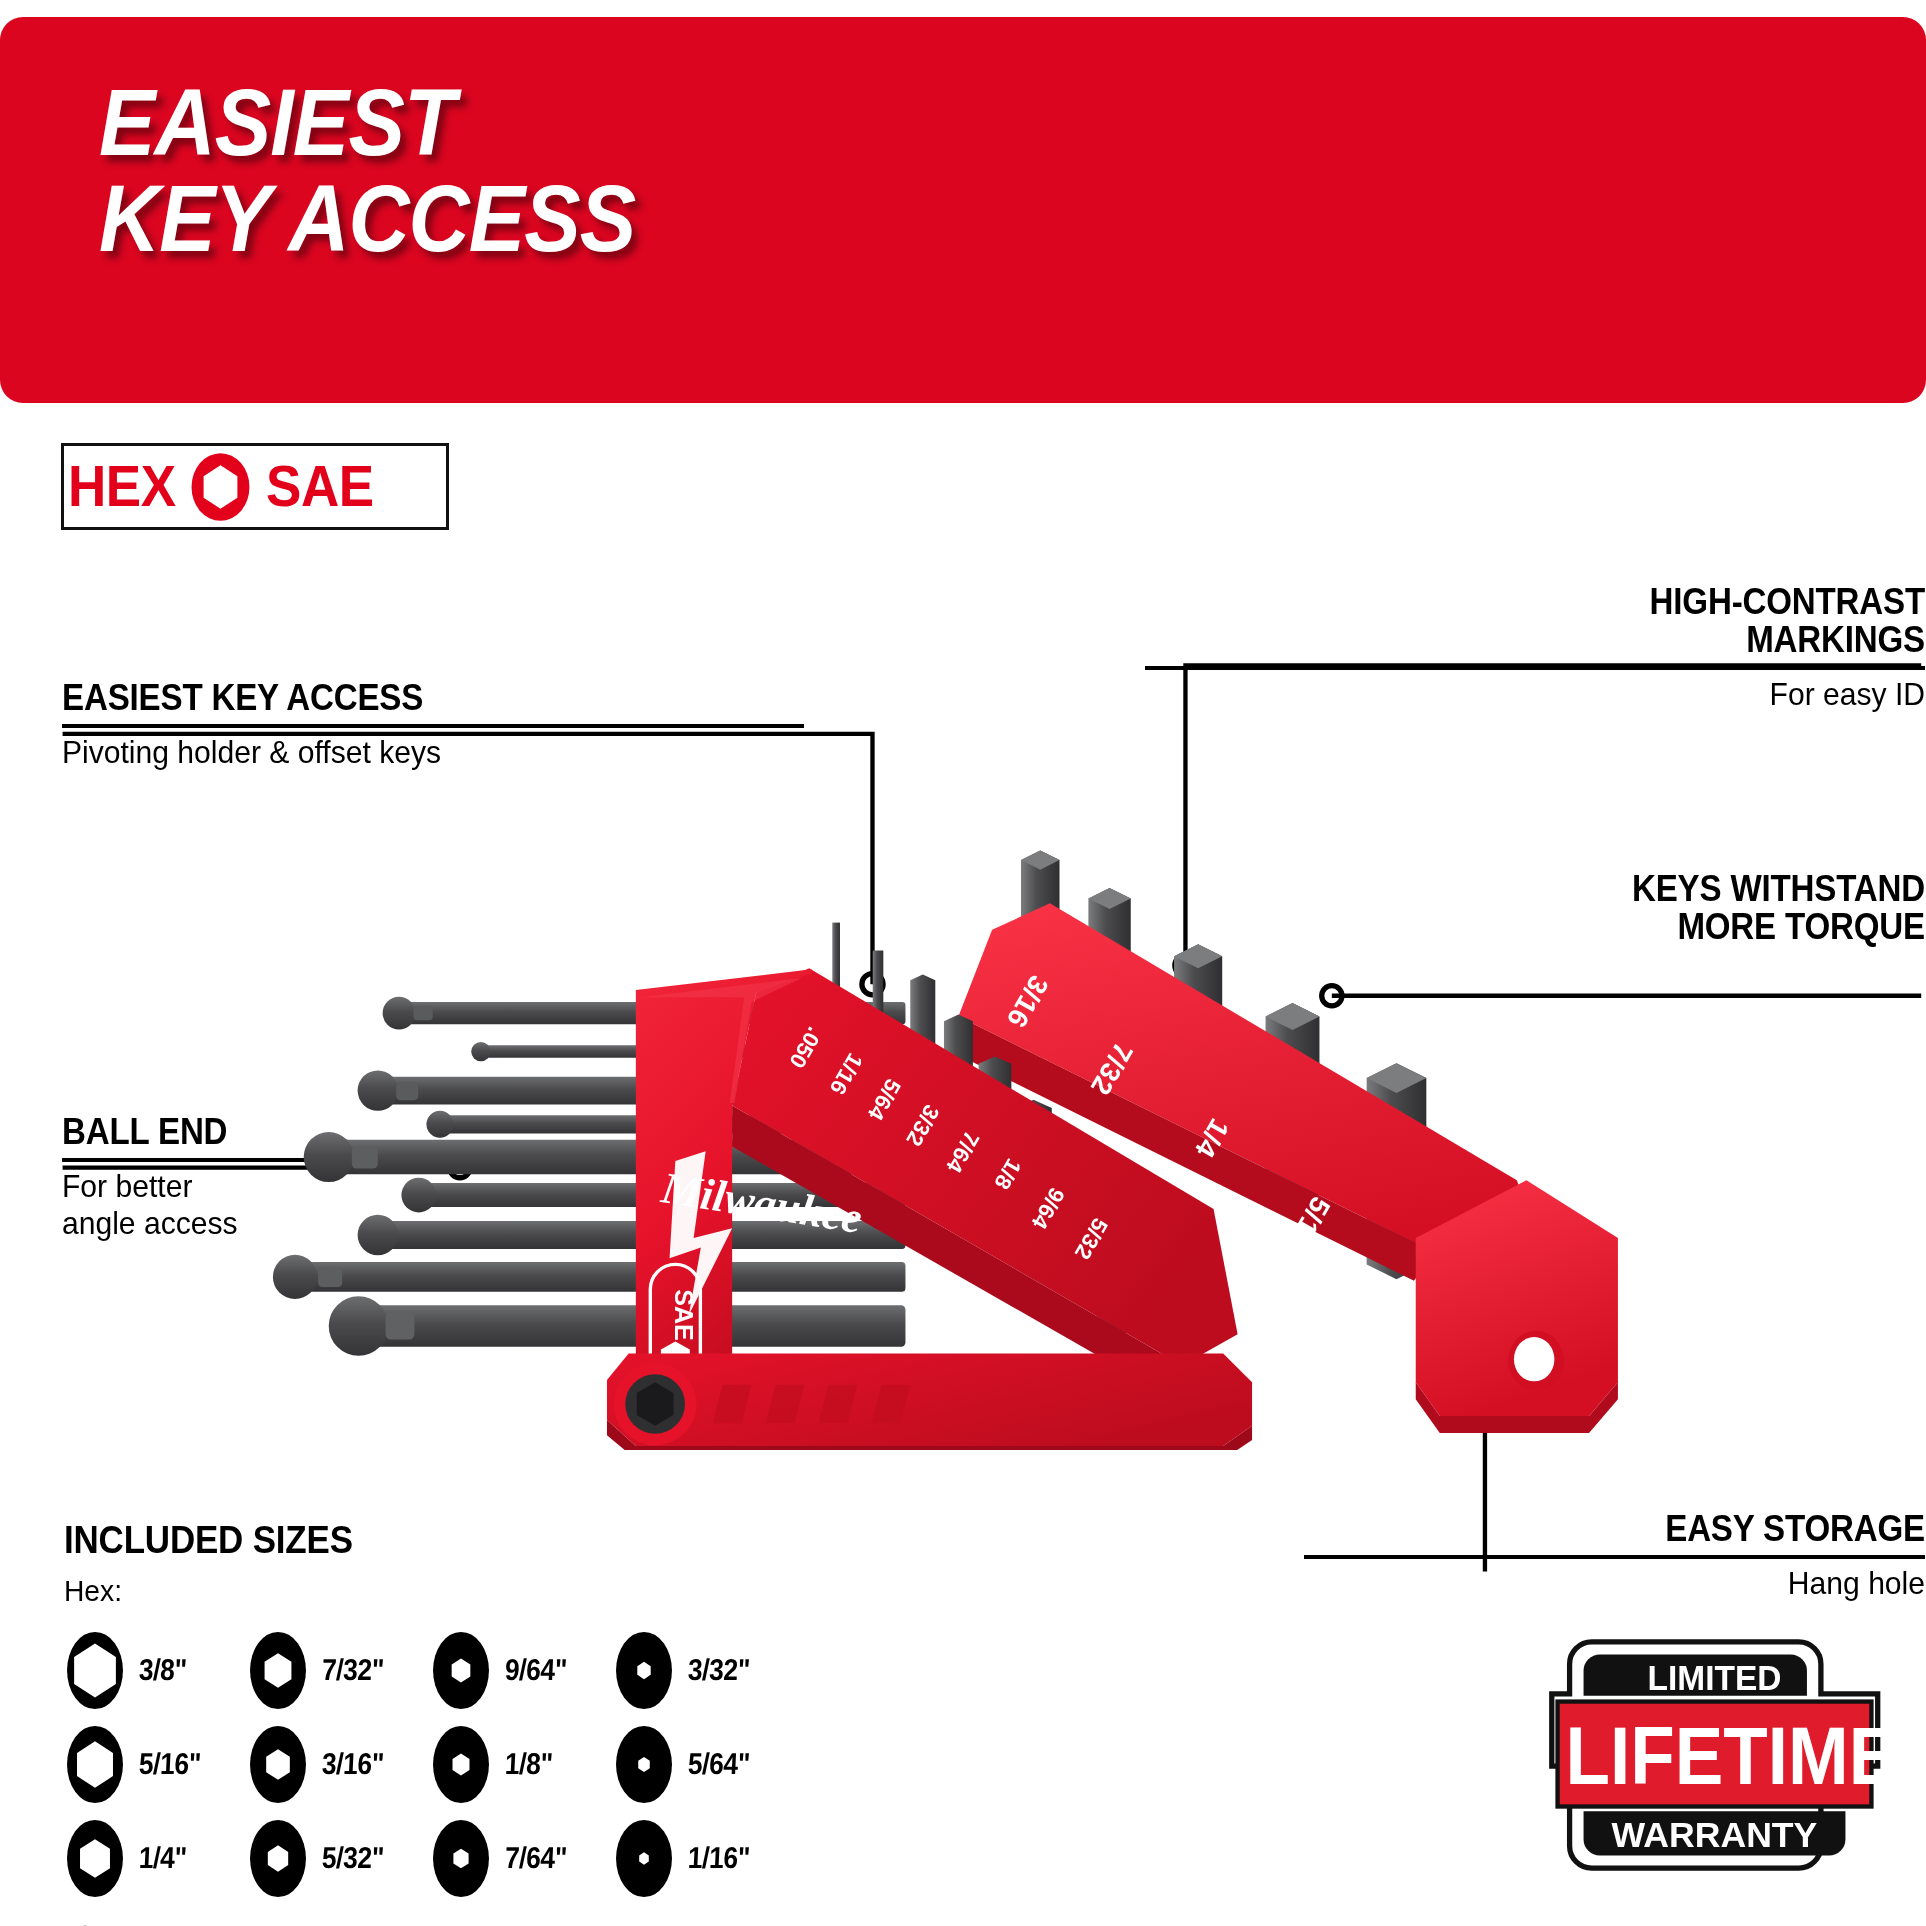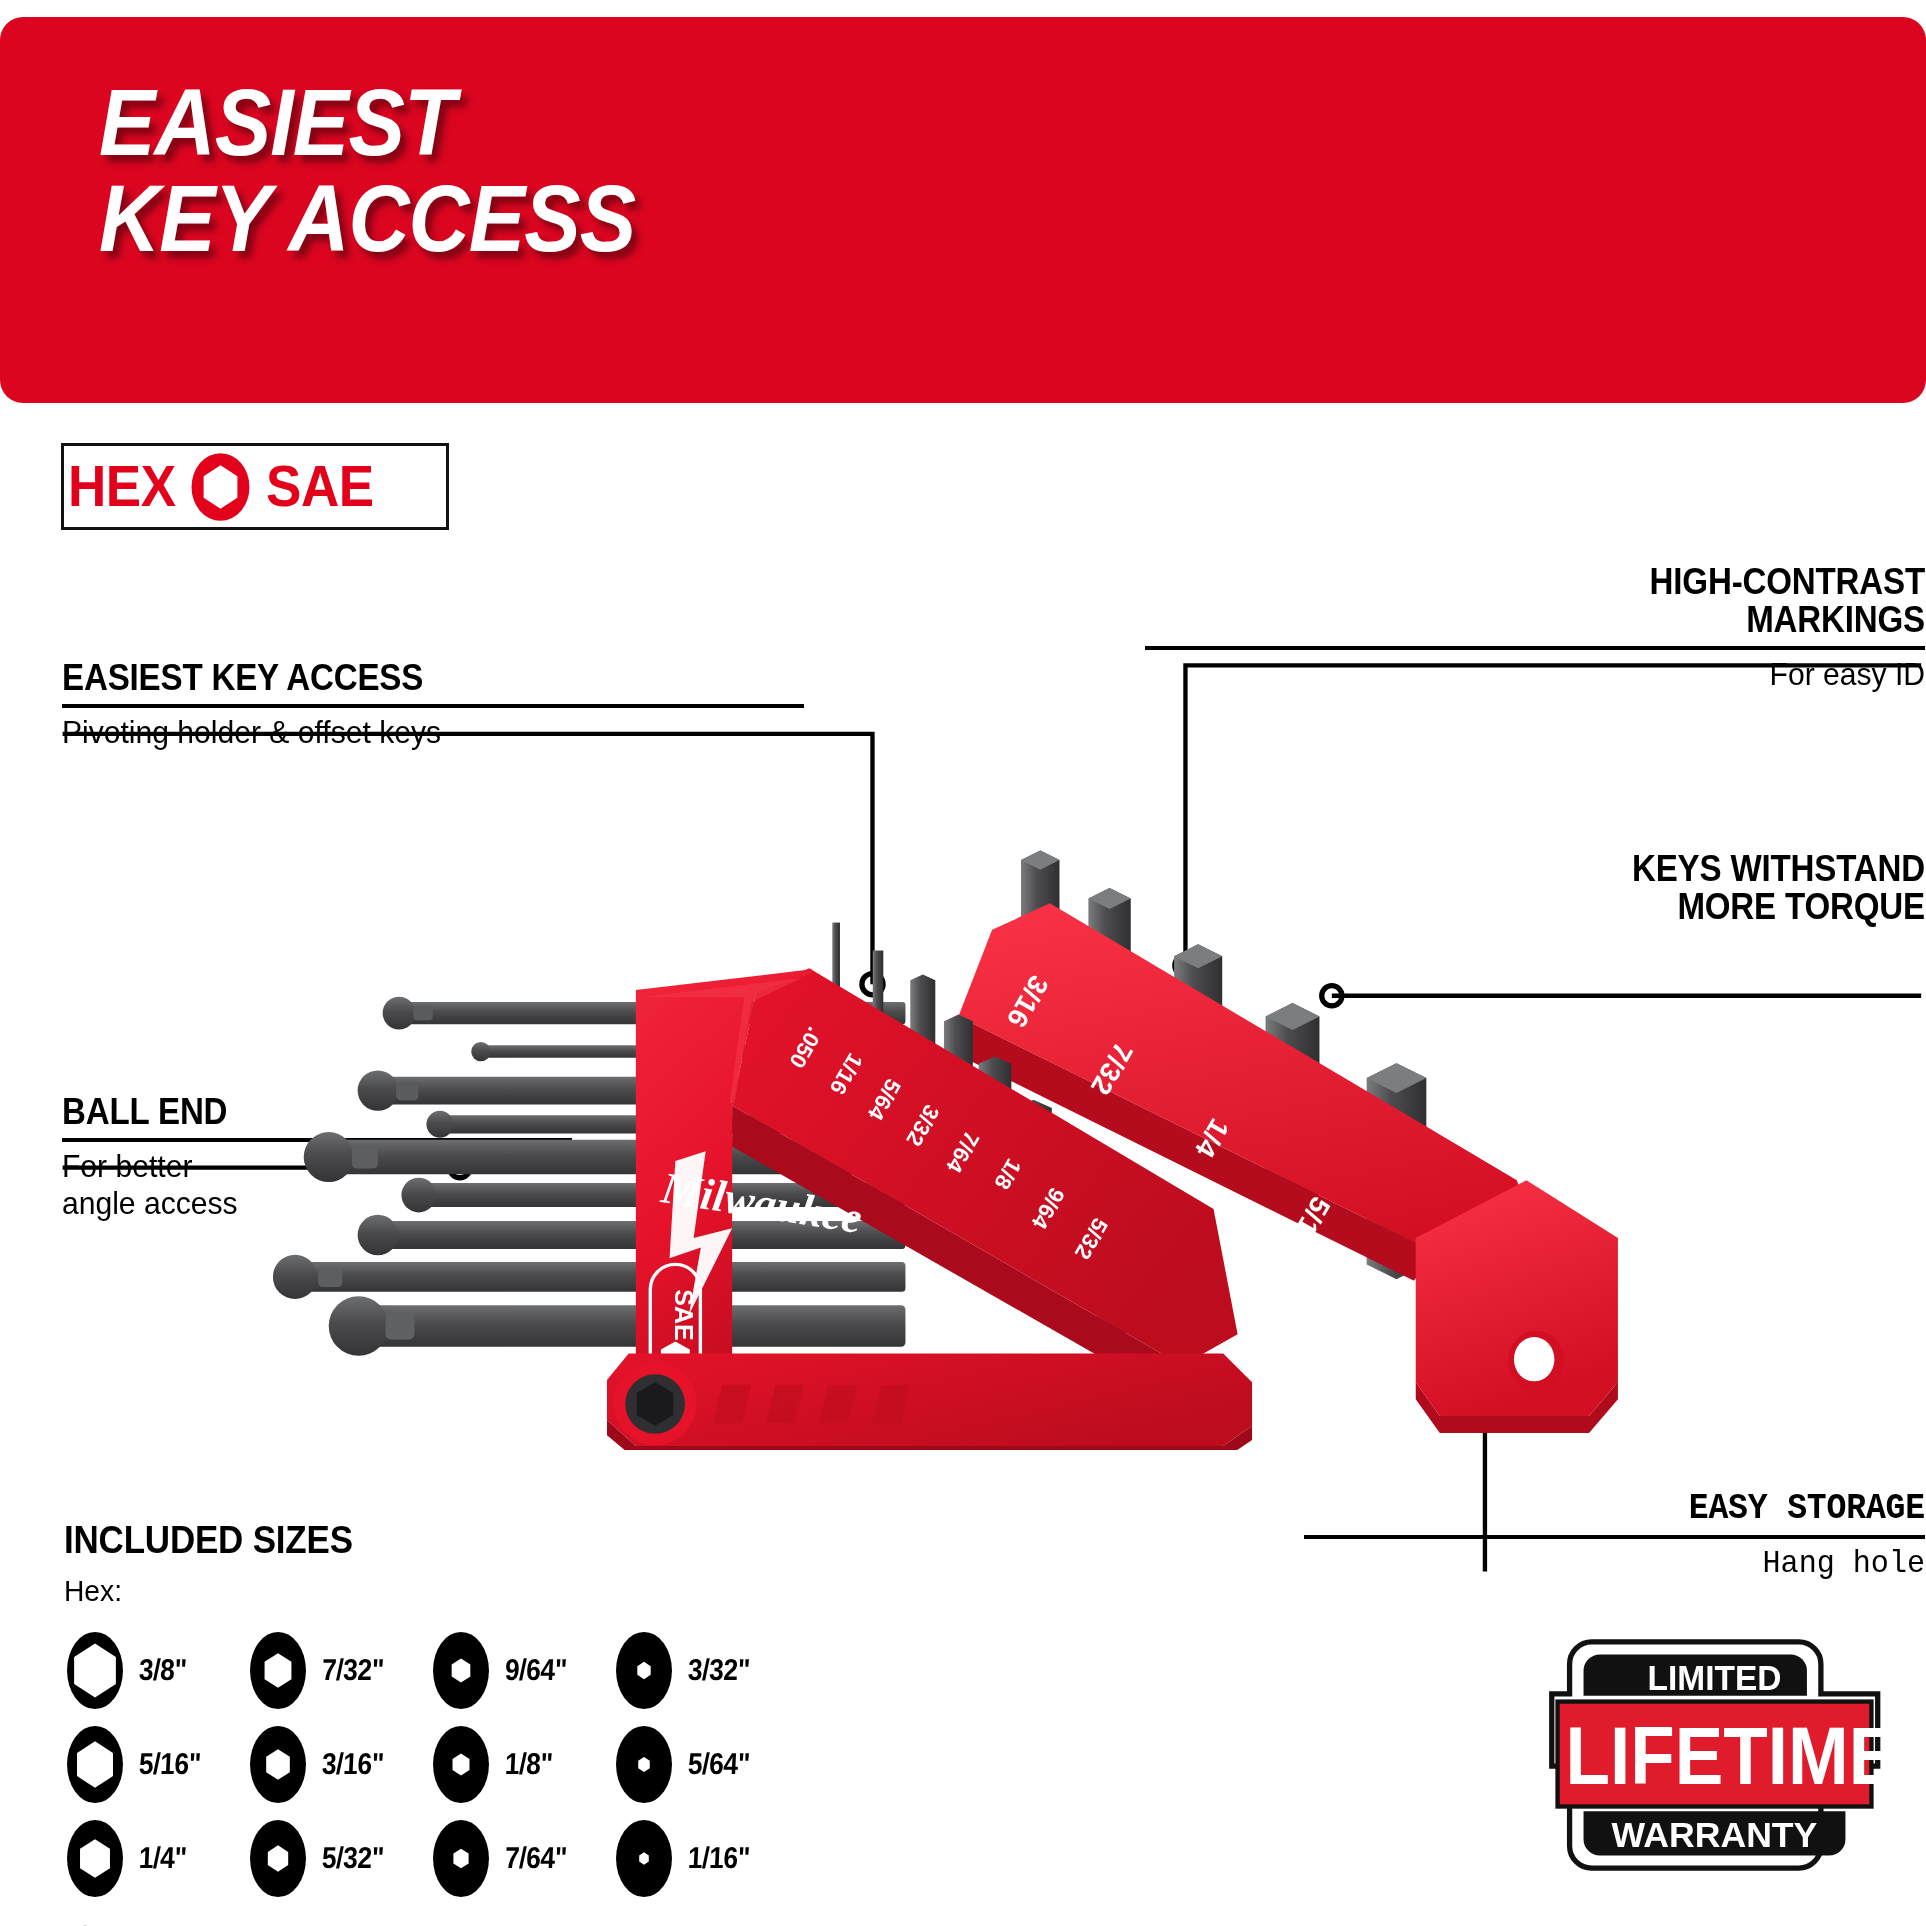--- a/index.html
+++ b/index.html
@@ -33,40 +33,40 @@
     background:#fff; border:3.4px solid #111;
     display:flex; align-items:center; justify-content:flex-start; gap:10.6px;
   }
   #hexsae .word {
     font-weight:bold; font-size:57px; color:#e3001b; line-height:1;
     transform:scaleX(.93); letter-spacing:-0.5px;
   }
   .hexbadge-mark { width:61px; height:70px; flex:0 0 auto; }
 
   
-  .callout { position:absolute; }
+  .callout { position:absolute;margin-top:20px; }
   .callout .ctitle {
     font-weight:bold; font-size:36px; line-height:1.05;
     letter-spacing:-0.2px; transform:scaleX(.92); transform-origin:left top;
     white-space:pre-line;
   }
   .callout.right .ctitle { transform-origin:right top; }
   .callout .rule { height:3.9px; background:#000; margin:7.7px 0 5.8px 0; }
   .callout .cdesc {
     font-size:32px; line-height:1.16; font-weight:normal;
     transform:scaleX(.94); transform-origin:left top; white-space:pre-line;
   }
   .callout.right { text-align:right; }
   .callout.right .cdesc { transform-origin:right top; }
 
   #co-access { left:62px; top:659px; width:742px; }
   #co-ball   { left:62px; top:1093px; width:510px; }
   #co-hcm    { right:1px; top:563px; width:780px; }
   #co-torque { right:1px; top:850px; width:640px; }
-  #co-store  { right:1px; top:1490px; width:621px;font-family:Liberation Mono, monospace; }
+  #co-store  { right:1px; top:1490px; width:621px; }
 
   
   #leaders { position:absolute; left:0; top:0; width:1926px; height:1926px; pointer-events:none; }
 
   
   #product { position:absolute; left:270px; top:814px; width:1372px; height:636px; }
 
   
   #sizes-head {
     position:absolute; left:64px; top:1519px;

